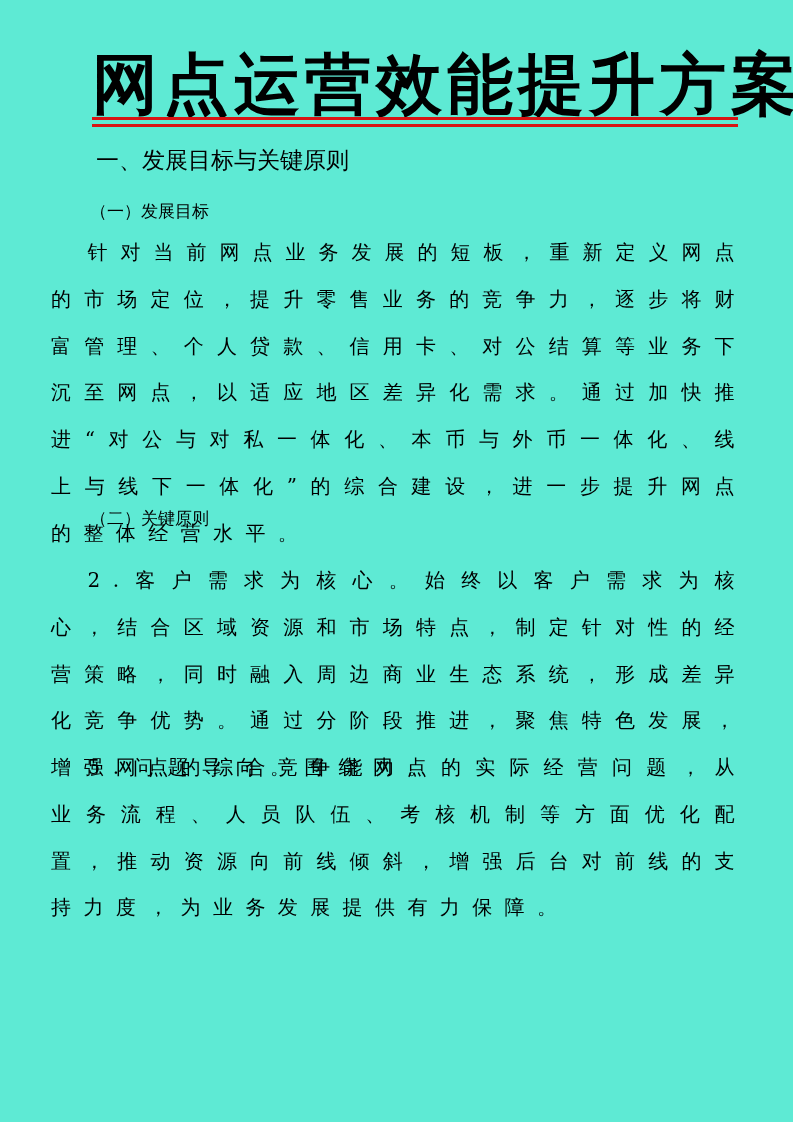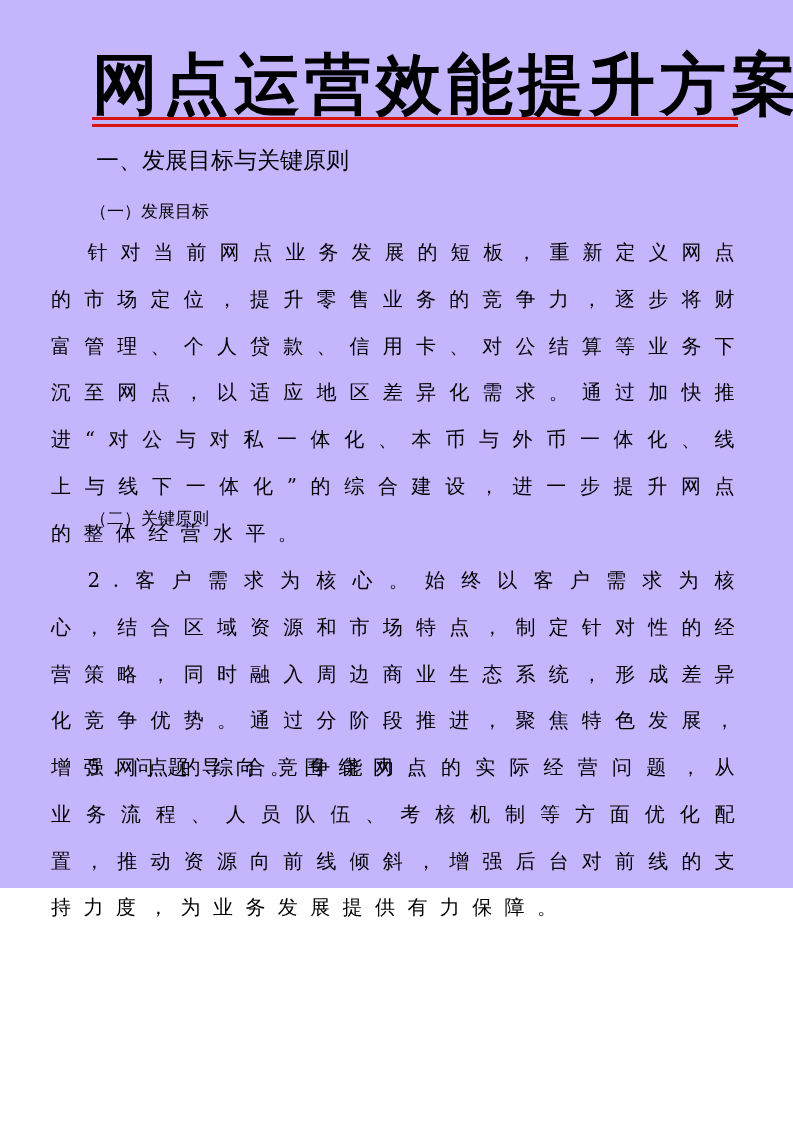--- a/index.html
+++ b/index.html
@@ -10,22 +10,22 @@
   body {
     width: 793px;
     height: 1122px;
     position: relative;
     overflow: hidden;
     color: #000000;
   }
   .page {
     position: absolute;
     left: 0; top: 0;
-    width: 793px; height: 888px;
-    background: #c4b5fd;
+    width: 793px; height: 1122px;
+    background: #5eead4;
   }
   .title {
     position: absolute;
     left: 92px;
     top: 48px;
     width: 646px;
     height: 72px;
     text-align: center;
     font-family: "DejaVu Serif", "Liberation Serif", serif;
     font-weight: bold;

